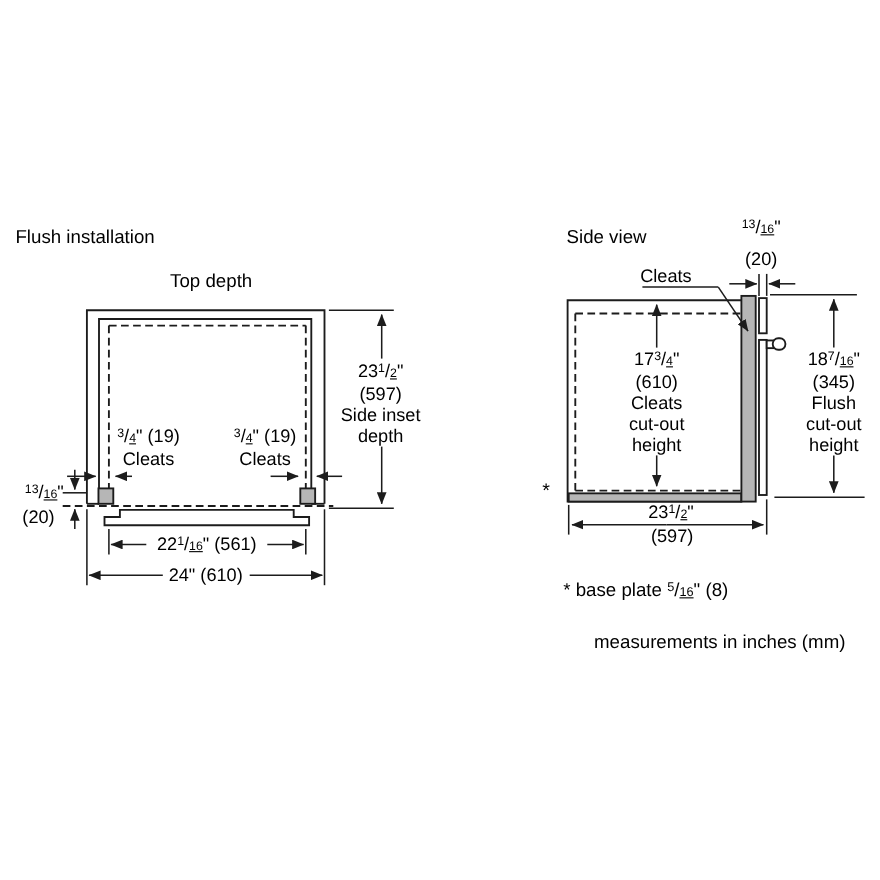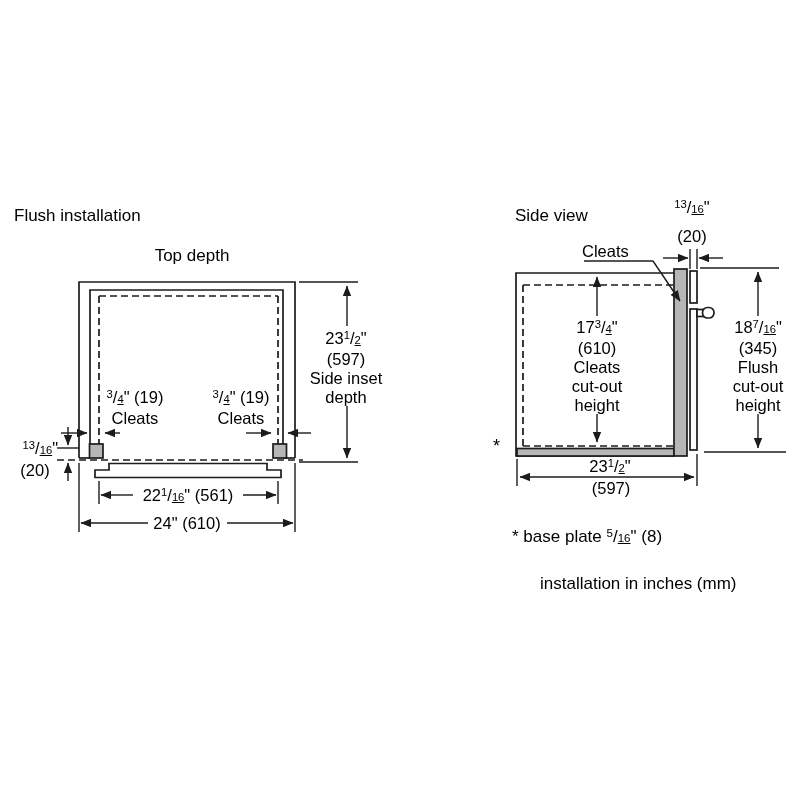--- a/index.html
+++ b/index.html
@@ -202,15 +202,15 @@
     <div>height</div>
   </div>
 
   <div class="lbl ctr" style="left:610px; top:457px;">23<sup>1</sup>/<small>2</small>"</div>
   <div class="lbl ctr" style="left:611px; top:479px;">(597)</div>
 
   <div class="lbl" style="left:493px; top:437px; font-size:18px;">*</div>
 
   <div class="lbl big" style="left:512px; top:527px;">* base plate <sup>5</sup>/<small>16</small>" (8)</div>
 
-  <div class="lbl big" style="left:540px; top:574px;">installation in inches (mm)</div>
+  <div class="lbl big" style="left:540px; top:574px;">measurements in inches (mm)</div>
 
 </div>
 
 </body></html>

